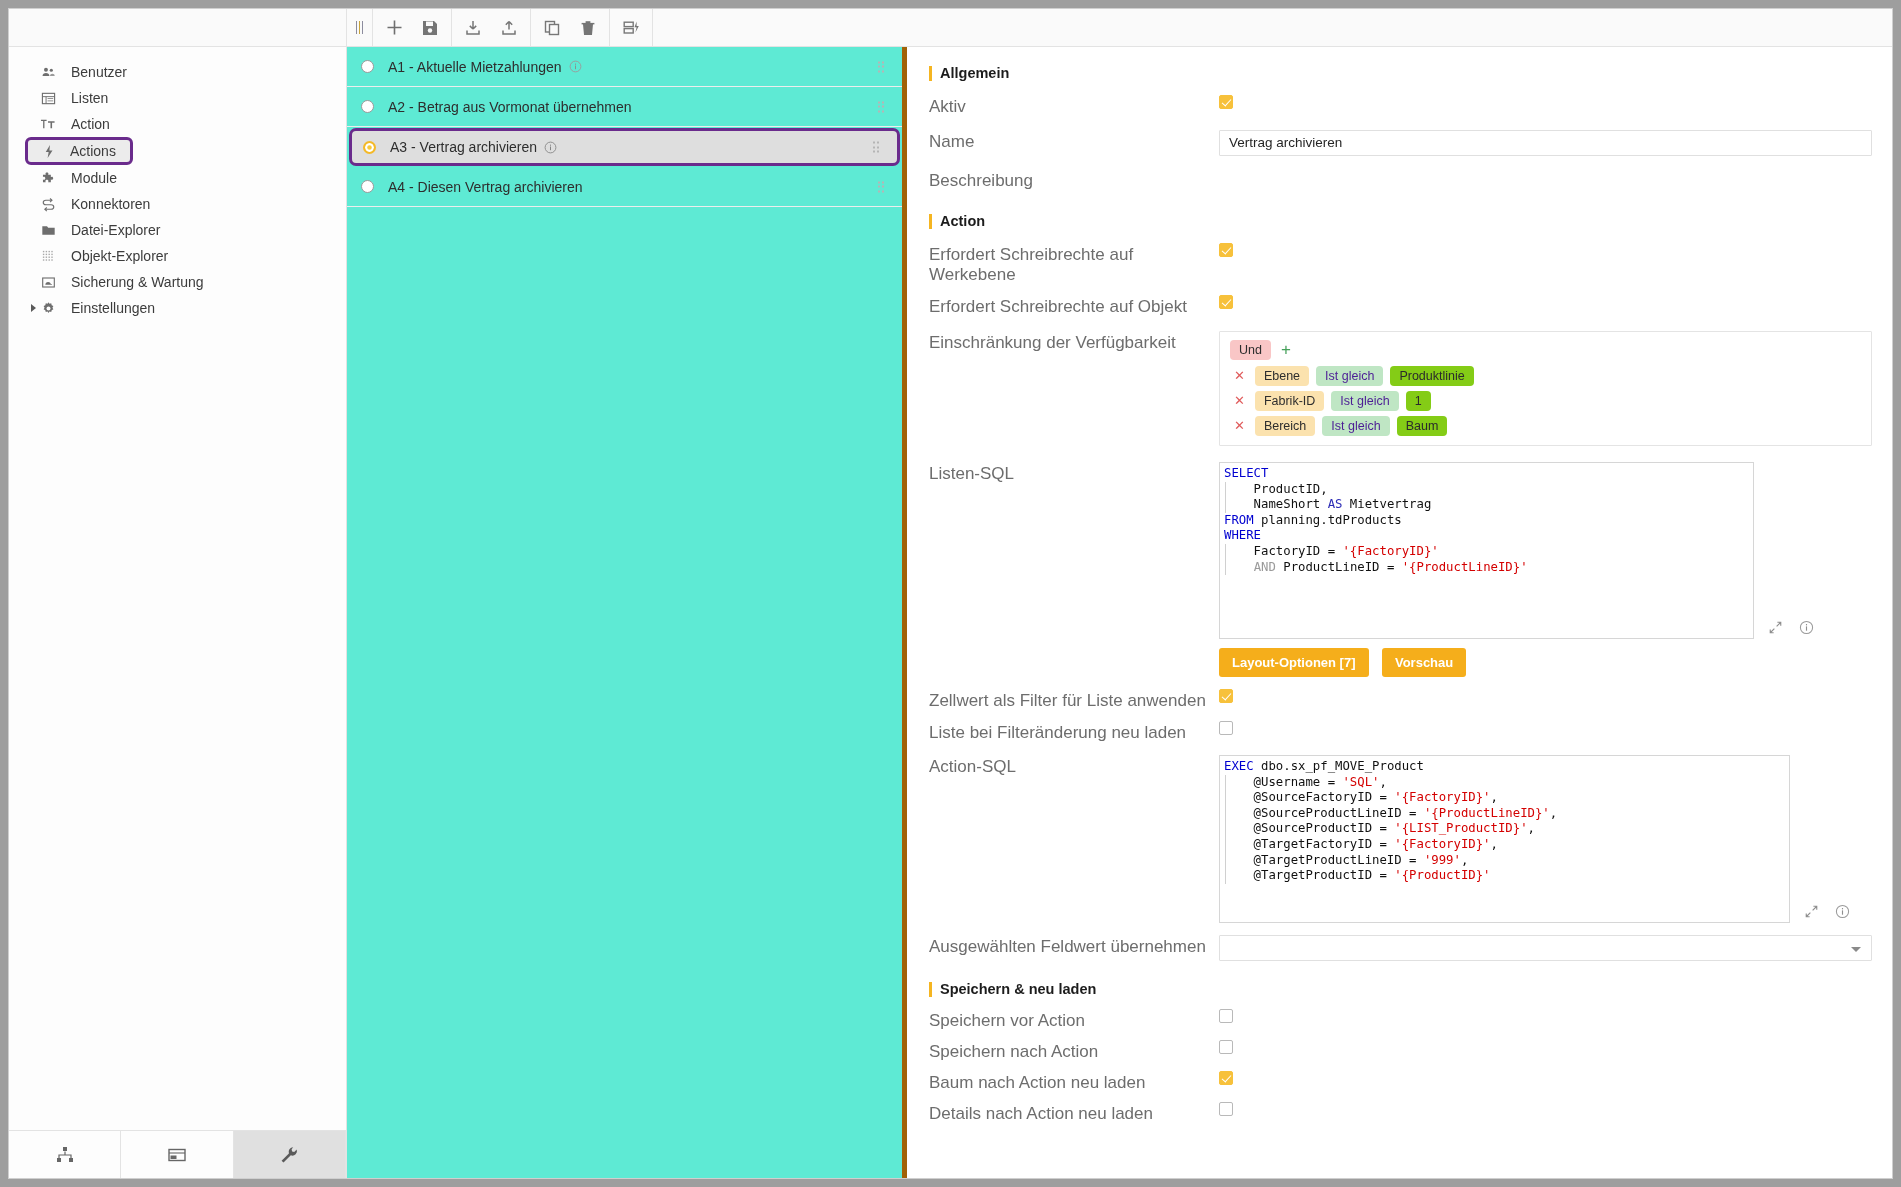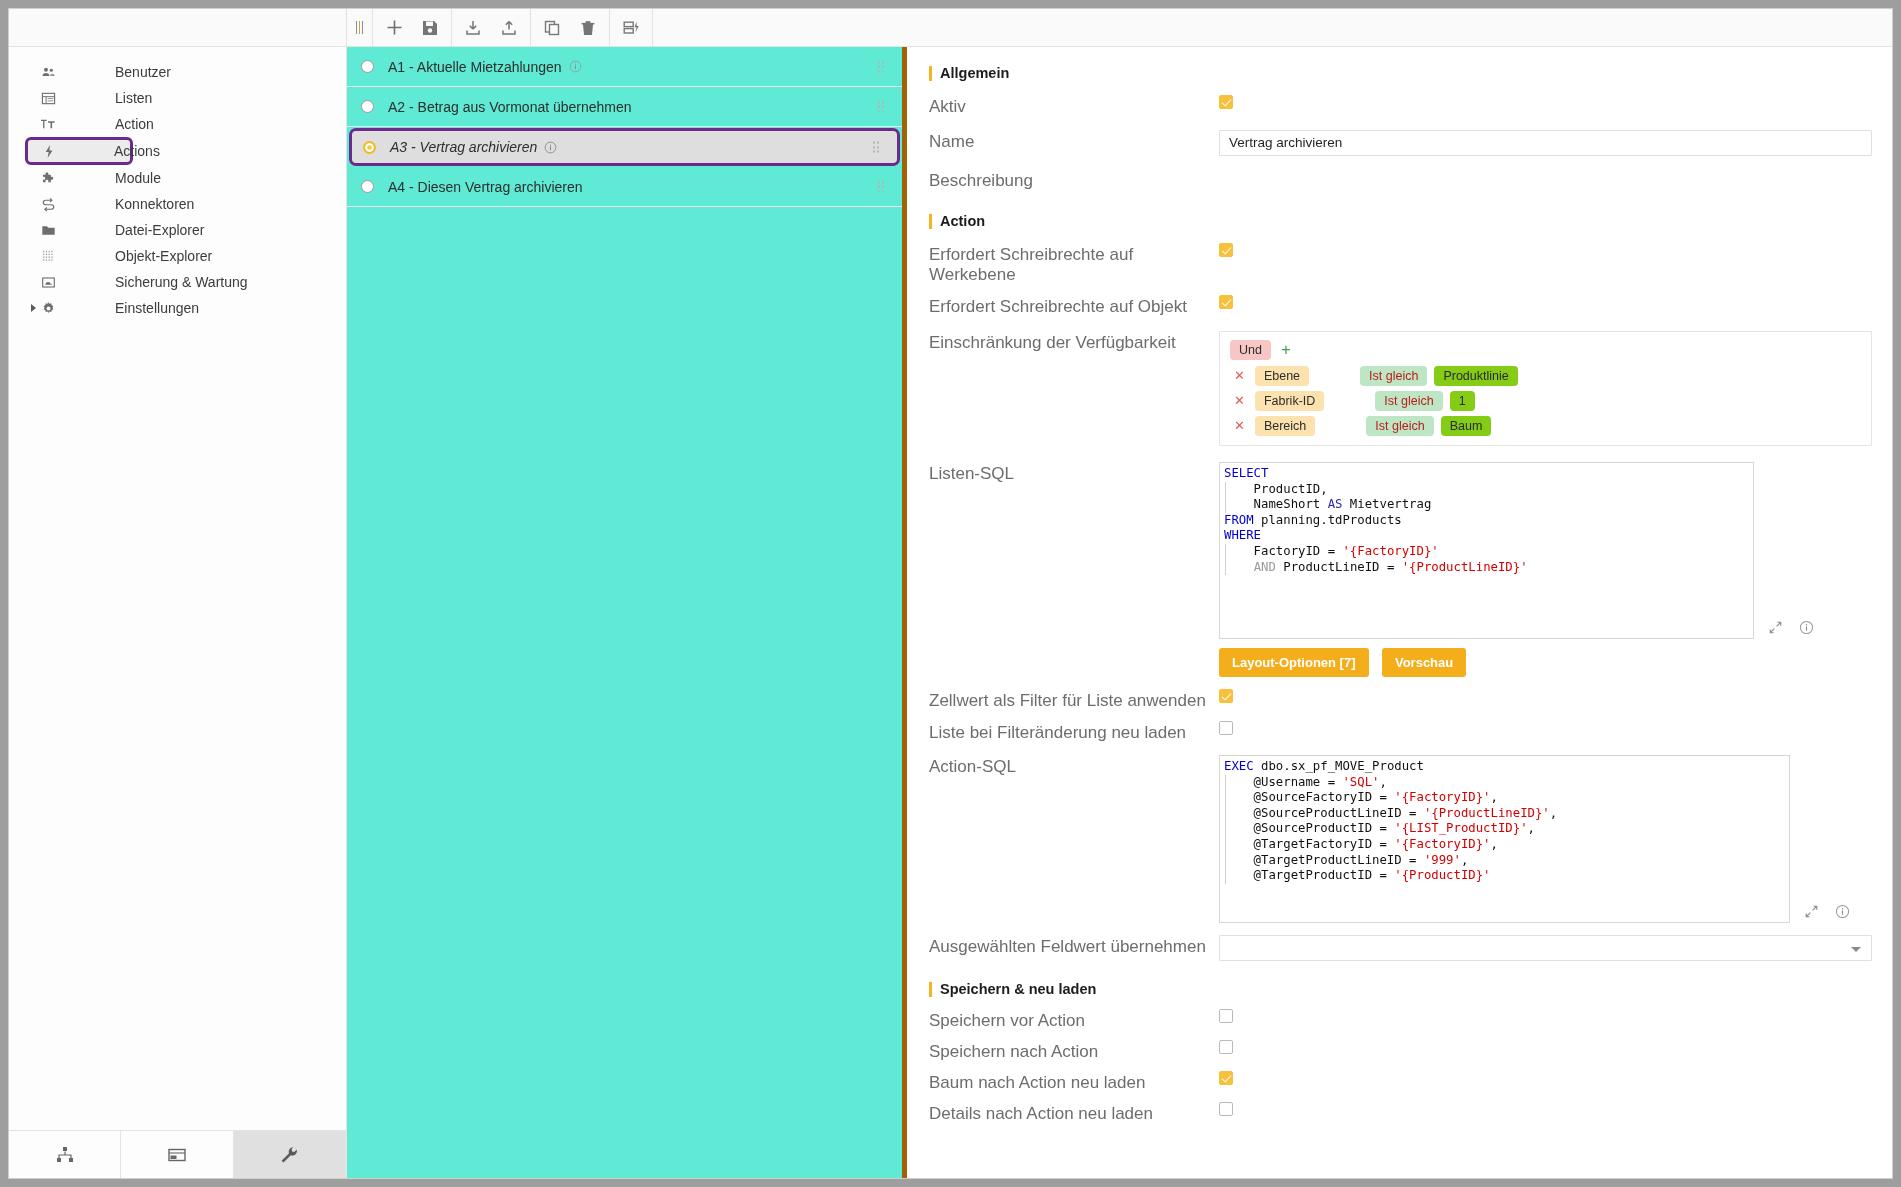--- a/index.html
+++ b/index.html
@@ -82,21 +82,20 @@
   }
   .nav-item {
     display: flex;
     align-items: center;
     height: 26px;
     padding-left: 28px;
     font-size: 14px;
     color: #3c3c3c;
     cursor: pointer;
     position: relative;
-    gap: 44px;
   }
   .nav-item .caret {
     position: absolute;
     left: 22px;
     width: 0; height: 0;
     border-left: 5px solid #5a5a5a;
     border-top: 4px solid transparent;
     border-bottom: 4px solid transparent;
   }
   .nav-ico {
@@ -183,21 +182,20 @@
     cursor: grab;
   }
   .drag-dots span { width: 2px; height: 2px; background: #b5b5b5; display: block; }
   .list-row.selected {
     background: #dedede;
     border: 3px solid #6a2b8c;
     border-radius: 7px;
     height: 38px;
     margin: 1px 2px;
     padding-left: 11px;
-    font-style: italic;
   }
 
   
   .detail {
     flex: 1;
     background: #ffffff;
     overflow: hidden;
     position: relative;
     padding: 18px 20px 0 22px;
   }
@@ -282,21 +280,21 @@
   .pill {
     display: inline-block;
     font-size: 12.5px;
     border-radius: 4px;
     padding: 2px 9px;
     line-height: 16px;
     white-space: nowrap;
   }
   .pill-and { background: #f9c6c6; color: #2d2d2d; }
   .pill-field { background: #fbe2ae; color: #2d2d2d; }
-  .pill-op { background: #bfe6c4; color: #b91c1c; margin-left: 44px; }
+  .pill-op { background: #bfe6c4; color: #4c1d95; }
   .pill-val { background: #84cc16; color: #2b2b2b; }
   .plus-btn {
     color: #45a05a;
     font-size: 17px;
     margin-left: 10px;
     line-height: 14px;
     cursor: pointer;
     font-weight: 500;
   }
   .f-cond-row {

